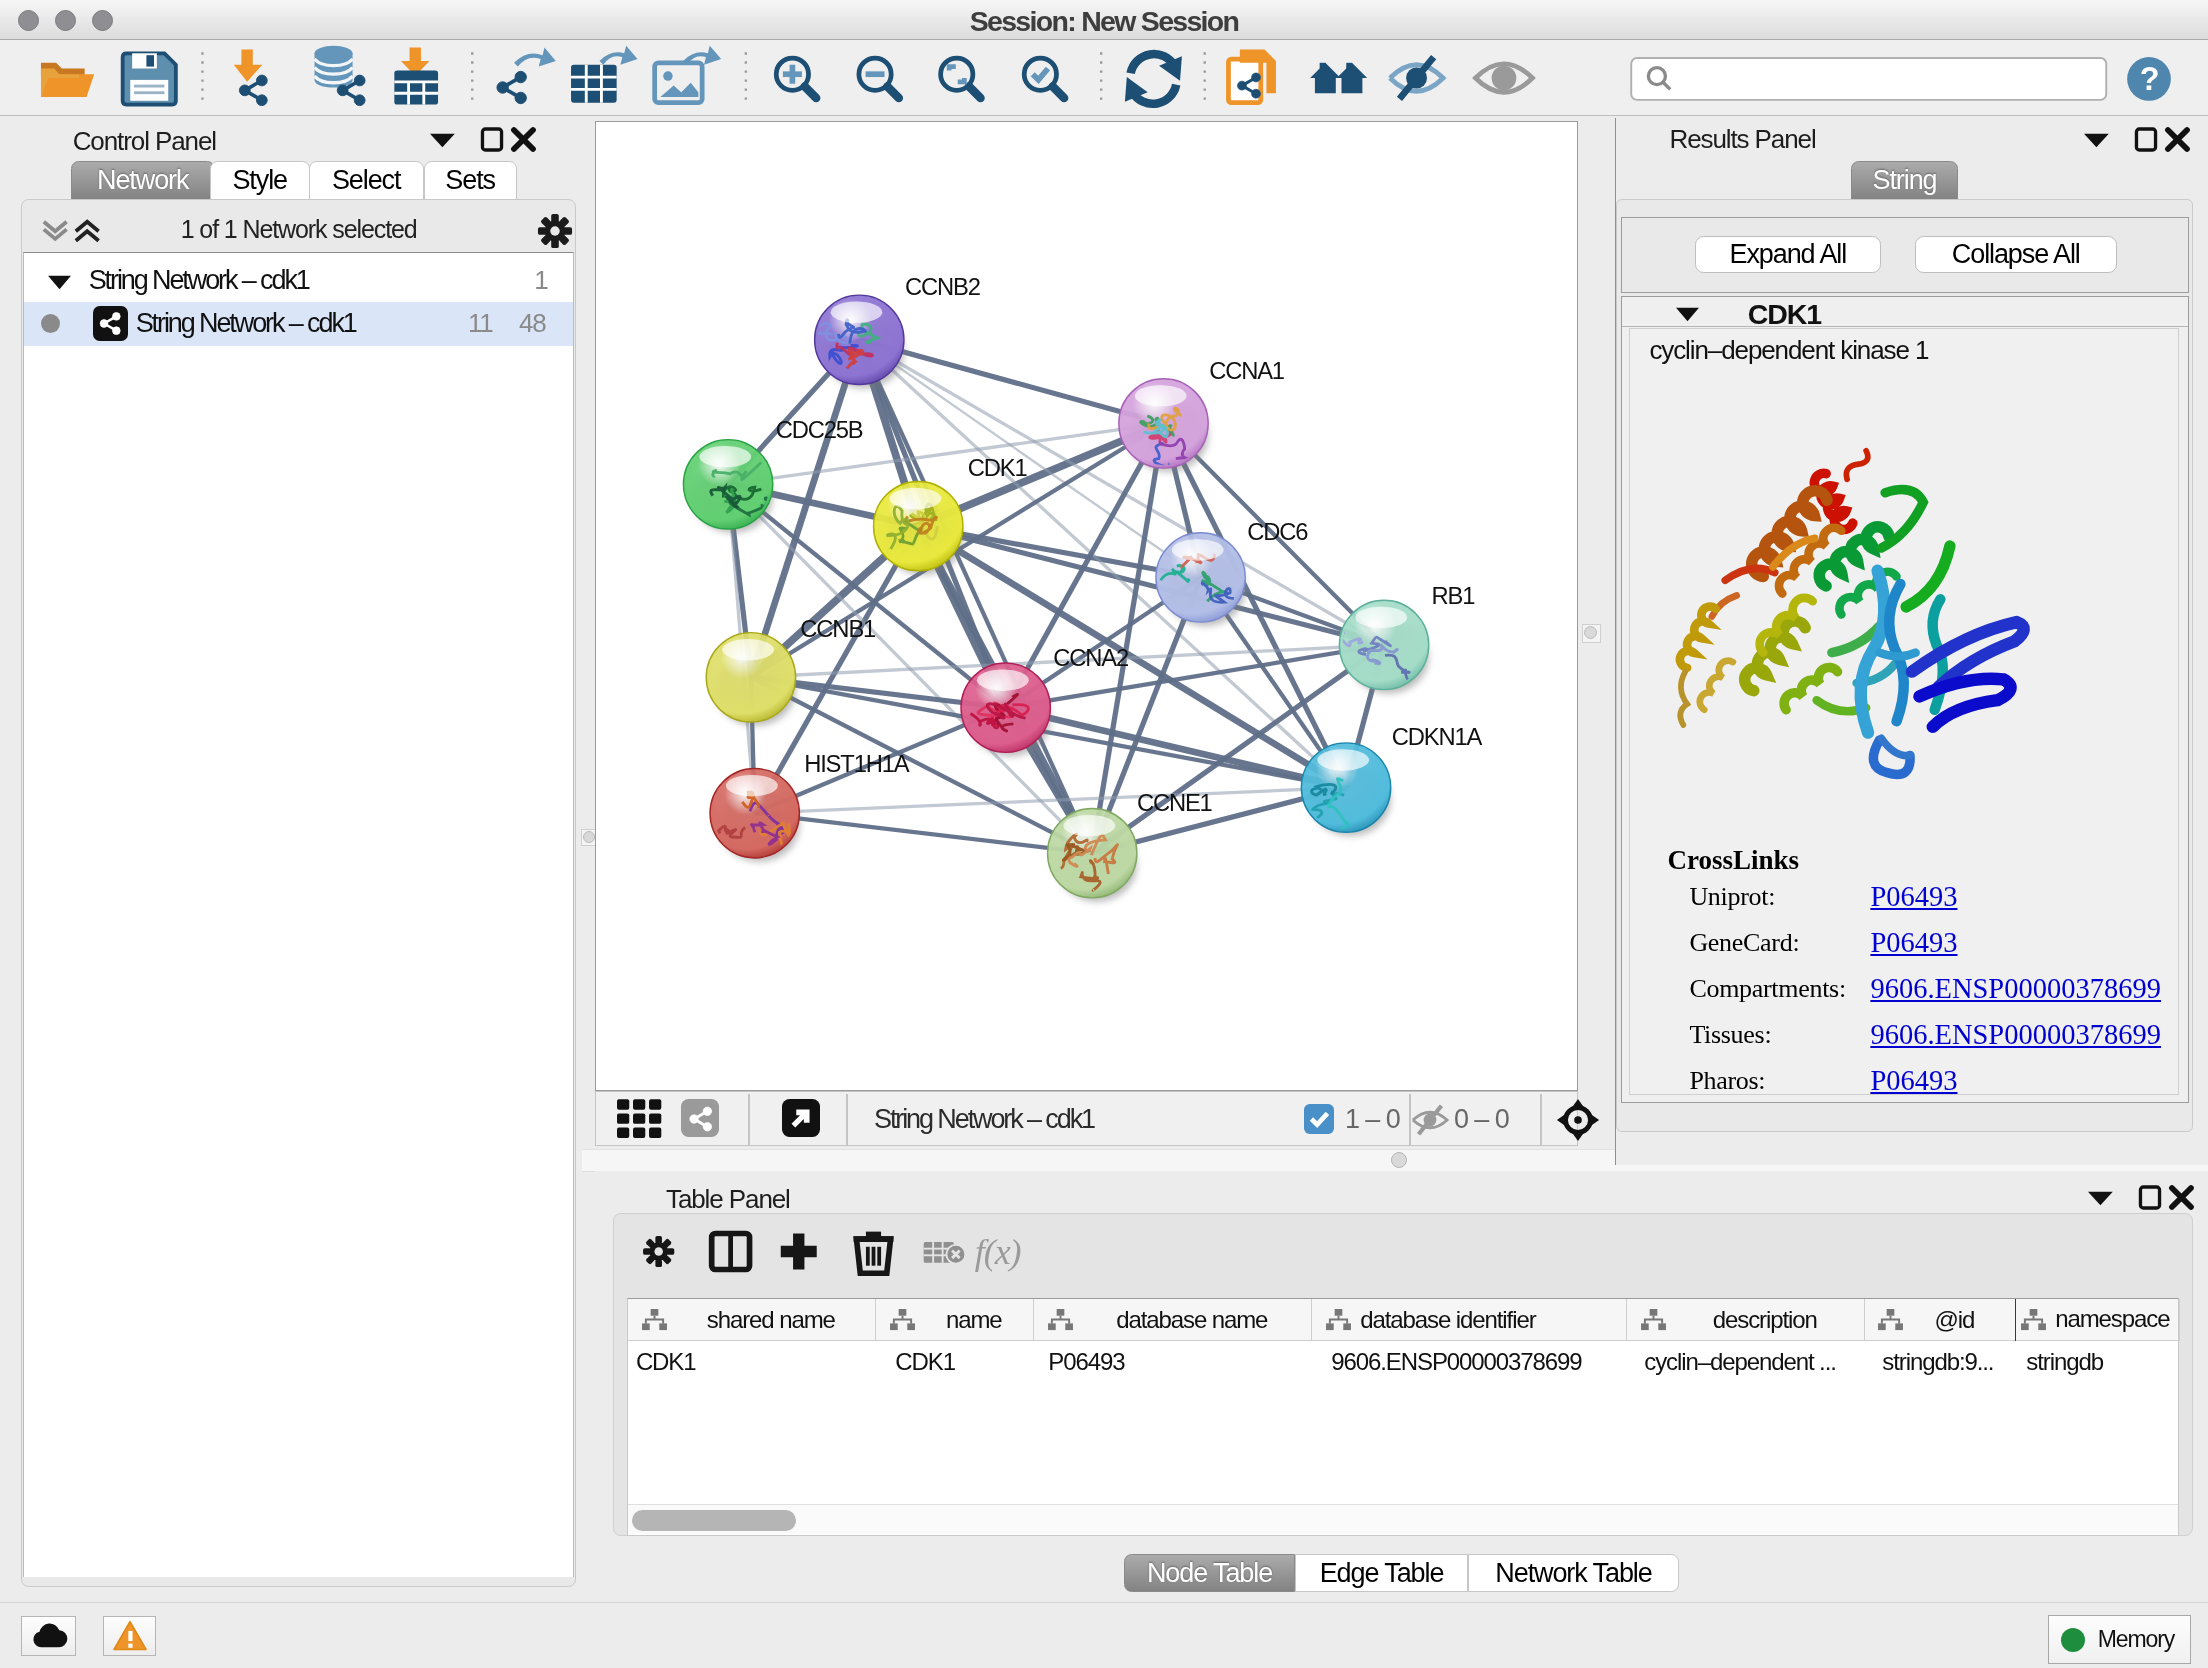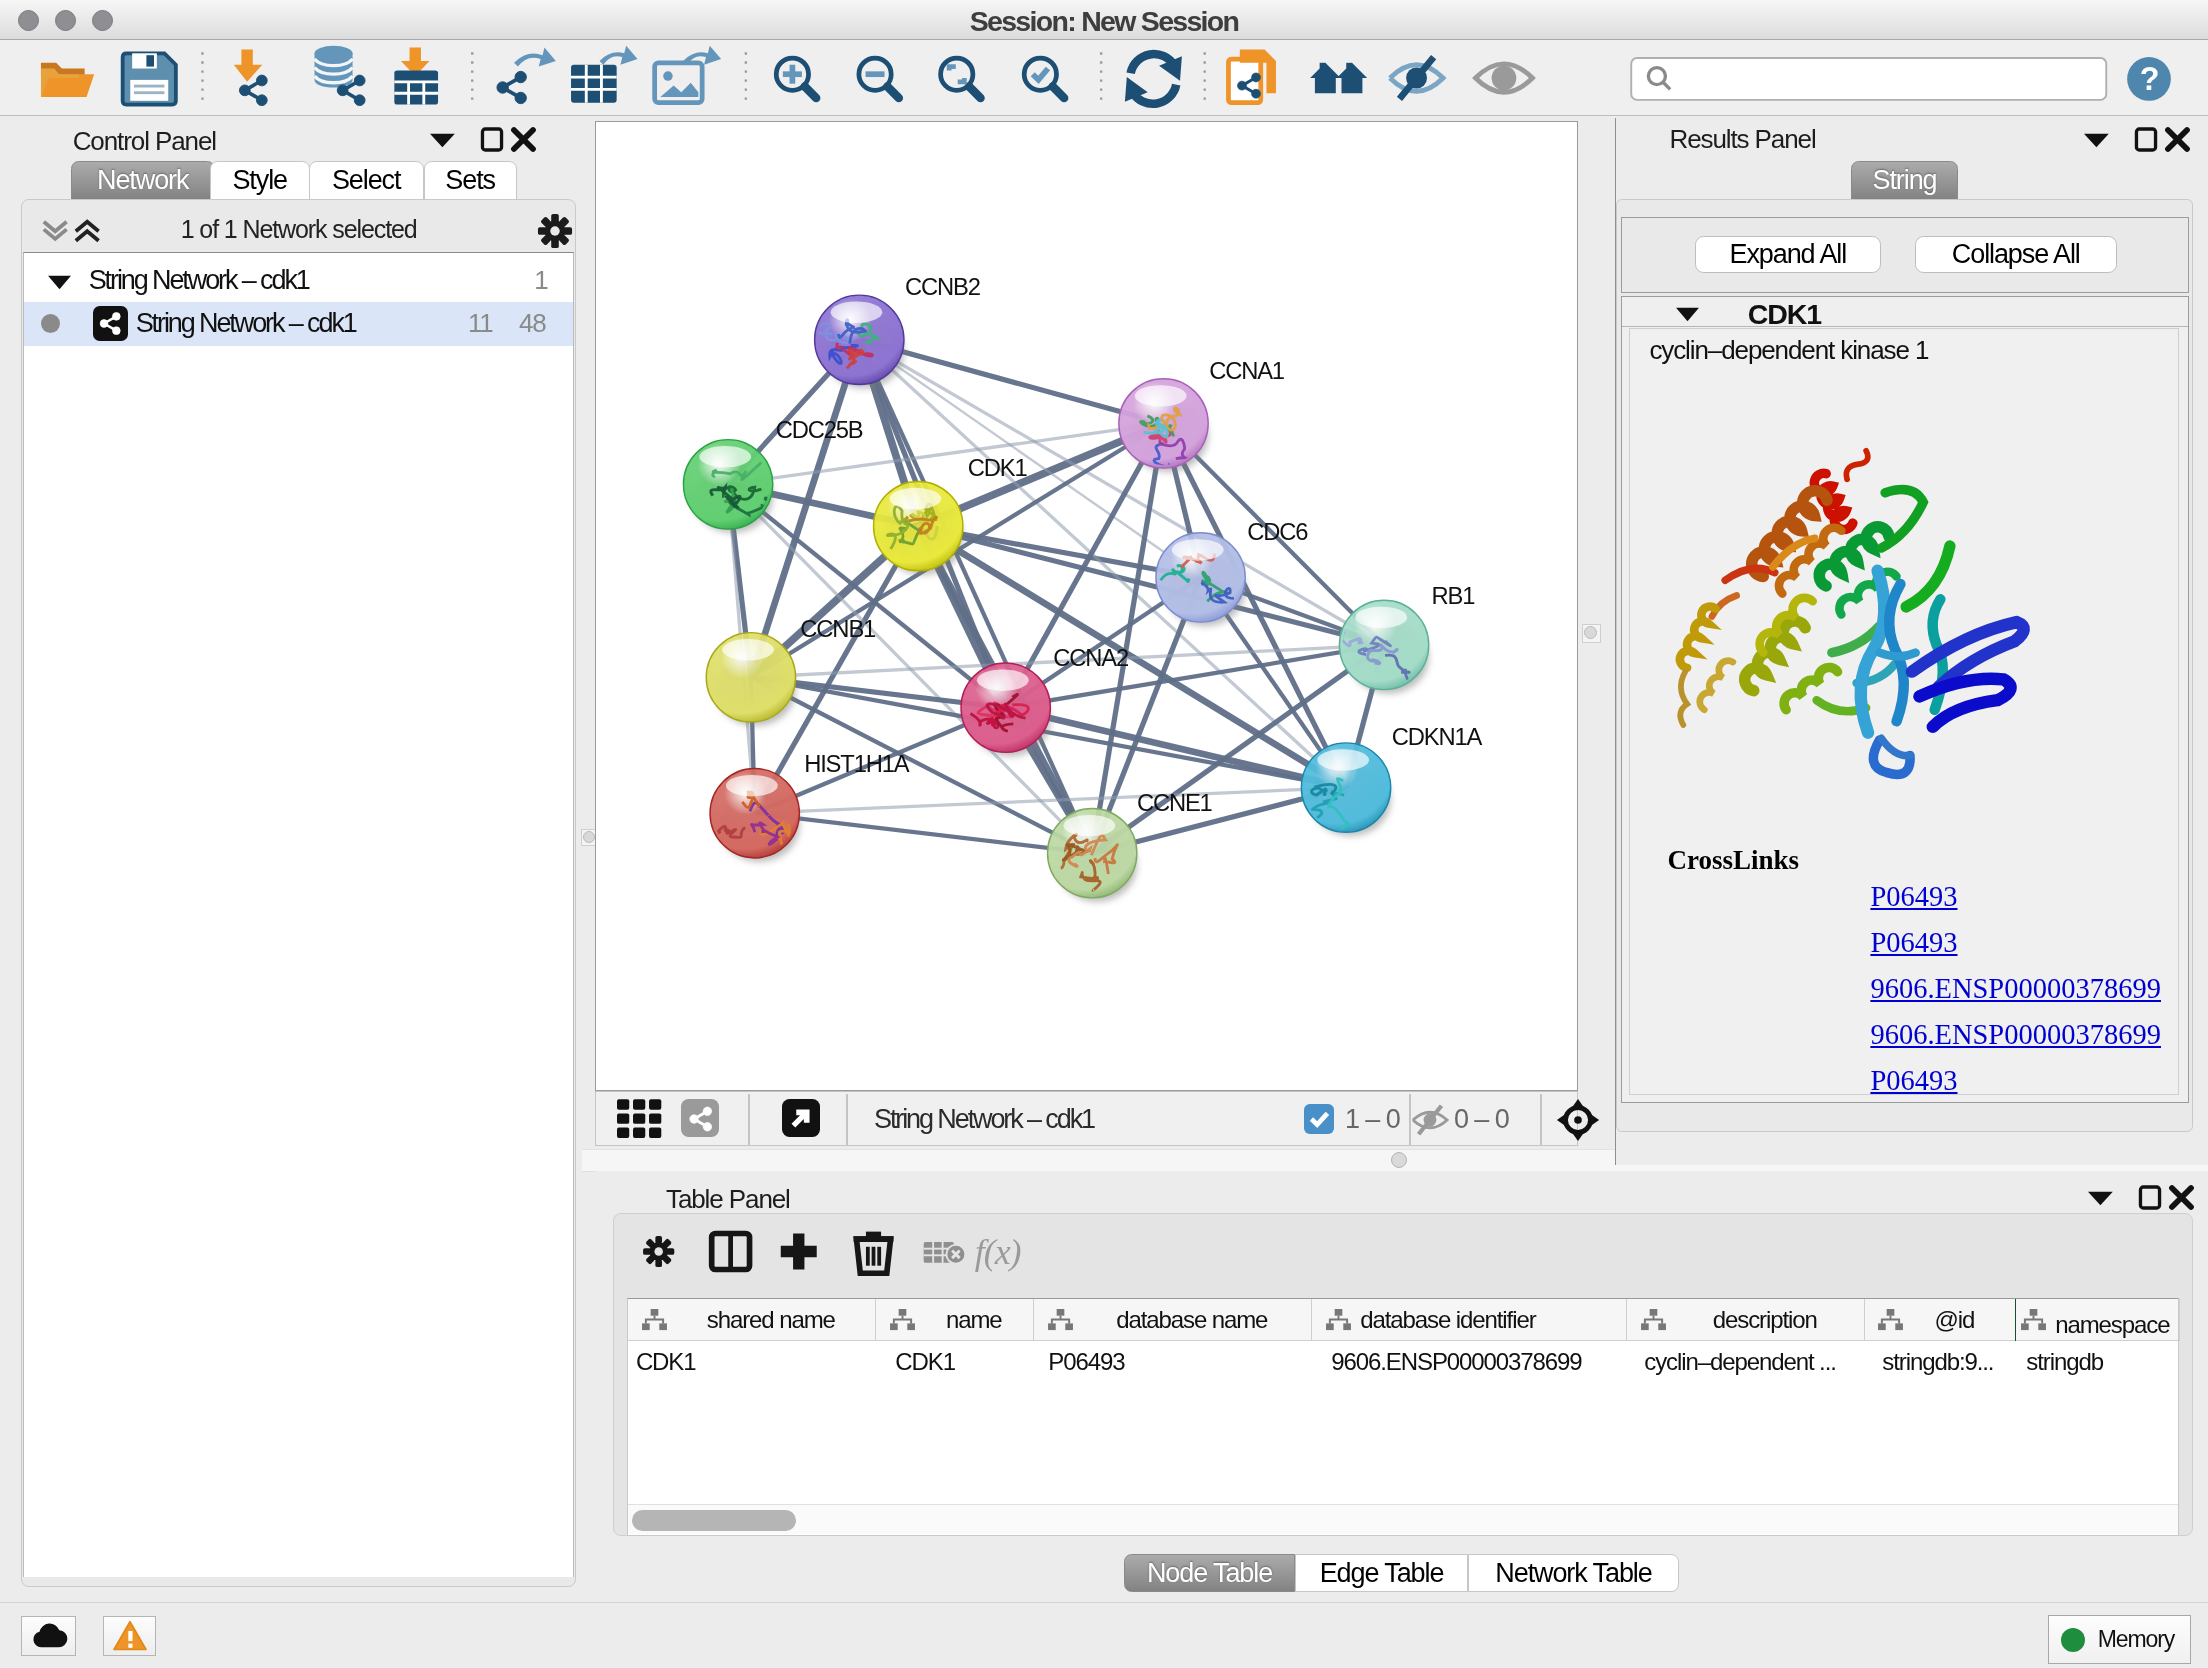--- a/index.html
+++ b/index.html
@@ -640,20 +640,27 @@
             <path d="M280 372 q16 -44 -2 -76 q-14 -34 6 -68" stroke="#1f86c9" stroke-width="11"></path>
             <path d="M262 300 q20 8 38 0" stroke="#2e9ad0" stroke-width="9"></path>
             <path d="M320 360 q16 -44 2 -68 q-10 -26 4 -48" stroke="#0b9f9f" stroke-width="11"></path>
             <path d="M296 320 q56 -40 110 -52 q16 6 -2 20 q-48 18 -80 48" stroke="#2233cc" stroke-width="13"></path>
             <path d="M304 346 q48 -22 88 -18 q18 10 -6 22 q-46 6 -68 28" stroke="#0b0bcc" stroke-width="13"></path>
             <path d="M262 392 q-16 28 8 34 q26 8 24 -18" stroke="#2a6bd0" stroke-width="10"></path>
             <path d="M264 390 q14 20 30 18" stroke="#3377cc" stroke-width="8"></path>
           </g>
         </svg>
       <div class="abs serif" style="left:37px;top:492px;font-size:27px;font-weight:bold;color:#000">CrossLinks</div>
+      <div class="abs serif" style="left:59px;top:521px;font-size:26px;letter-spacing:-0.3px;color:#000;line-height:46px">
+        <div style="height:46px">Uniprot:</div>
+        <div style="height:46px">GeneCard:</div>
+        <div style="height:46px">Compartments:</div>
+        <div style="height:46px">Tissues:</div>
+        <div style="height:46px">Pharos:</div>
+      </div>
       <div class="abs serif" style="left:240px;top:521px;font-size:28.5px;color:#0000d0;line-height:46px">
         <div style="height:46px"><span style="text-decoration:underline">P06493</span></div>
         <div style="height:46px"><span style="text-decoration:underline">P06493</span></div>
         <div style="height:46px"><span style="text-decoration:underline">9606.ENSP00000378699</span></div>
         <div style="height:46px"><span style="text-decoration:underline">9606.ENSP00000378699</span></div>
         <div style="height:46px"><span style="text-decoration:underline">P06493</span></div>
       </div>
     </div>
   </div>
 </div>
@@ -797,21 +804,21 @@
           <svg width="25" height="23" viewBox="0 0 26 24" style="position:absolute;left:13.3px;top:9.5px">
             <g fill="#777">
               <rect x="9" y="0" width="8" height="7"></rect>
               <rect x="0" y="15" width="8" height="7"></rect>
               <rect x="18" y="15" width="8" height="7"></rect>
             </g>
             <g stroke="#777" stroke-width="2" fill="none">
               <path d="M13 7 v4 M4 15 v-4 h18 v4"></path>
             </g>
           </svg>
-          <div class="abs" style="left:46px;top:12px;width:118px;text-align:center;font-size:24px;color:#111;white-space:nowrap;overflow:hidden">namespace</div>
+          <div class="abs" style="left:46px;top:6px;width:118px;text-align:center;font-size:24px;color:#111;white-space:nowrap;overflow:hidden">namespace</div>
         </div>
       <div class="abs" style="left:7.6px;top:49px;font-size:24px;color:#111;white-space:nowrap">CDK1</div>
         <div class="abs" style="left:267px;top:49px;font-size:24px;color:#111;white-space:nowrap">CDK1</div>
         <div class="abs" style="left:420px;top:49px;font-size:24px;color:#111;white-space:nowrap">P06493</div>
         <div class="abs" style="left:703px;top:49px;font-size:24px;color:#111;white-space:nowrap">9606.ENSP00000378699</div>
         <div class="abs" style="left:1016px;top:49px;font-size:24px;color:#111;white-space:nowrap">cyclin–dependent ...</div>
         <div class="abs" style="left:1254px;top:49px;font-size:24px;color:#111;white-space:nowrap">stringdb:9...</div>
         <div class="abs" style="left:1398px;top:49px;font-size:24px;color:#111;white-space:nowrap">stringdb</div>
       <div class="abs" style="left:0;top:205px;width:100%;height:30px;background:#fafafa;border-top:1px solid #e0e0e0">
         <div class="abs" style="left:3.8px;top:4.8px;width:164px;height:21px;border-radius:10.5px;background:#b5b5b5"></div>

